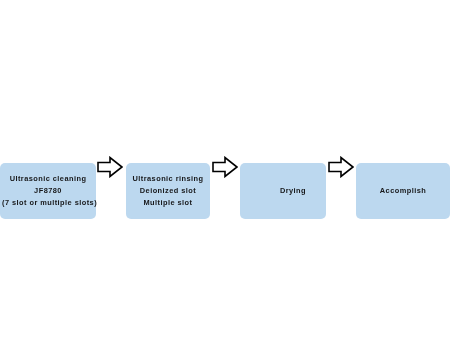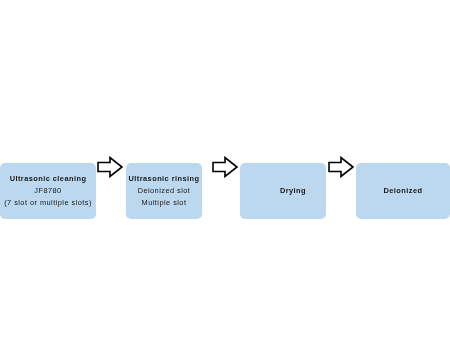--- a/index.html
+++ b/index.html
@@ -43,25 +43,25 @@
     width: 100%;
     text-align: center;
     color: #17181a;
     font-size: 7.4px;
     font-weight: bold;
     letter-spacing: 0.45px;
     line-height: 12px;
     white-space: nowrap;
   }
   .proc-box .line.sub {
-    font-weight: normal;
+    font-weight: bold;
   }
 
   #box-cleaning   { left: 0px;   width: 96px; }
-  #box-rinsing    { left: 126px; width: 76px; }
+  #box-rinsing    { left: 126px; width: 84px; }
   #box-drying     { left: 240px; width: 86px; padding-left: 22px; }
   #box-accomplish { left: 356px; width: 94px; }
 
   
   .arrow {
     position: absolute;
     top: 156px;
     width: 26px;
     height: 22px;
   }
@@ -109,16 +109,16 @@
 
   <div class="arrow" id="arrow-3">
     <span>
       <svg viewBox="0 0 26 22" xmlns="http://www.w3.org/2000/svg">
         <polygon points="1,6.5 13,6.5 13,1.5 25,11 13,20.5 13,15.5 1,15.5" fill="#ffffff" stroke="#000000" stroke-width="1.6" stroke-linejoin="miter"></polygon>
       </svg>
     </span>
   </div>
 
   <div class="proc-box" id="box-accomplish">
-    <span class="line">Deionized</span>
+    <span class="line">Accomplish</span>
   </div>
 
 </div>
 
 </body></html>

